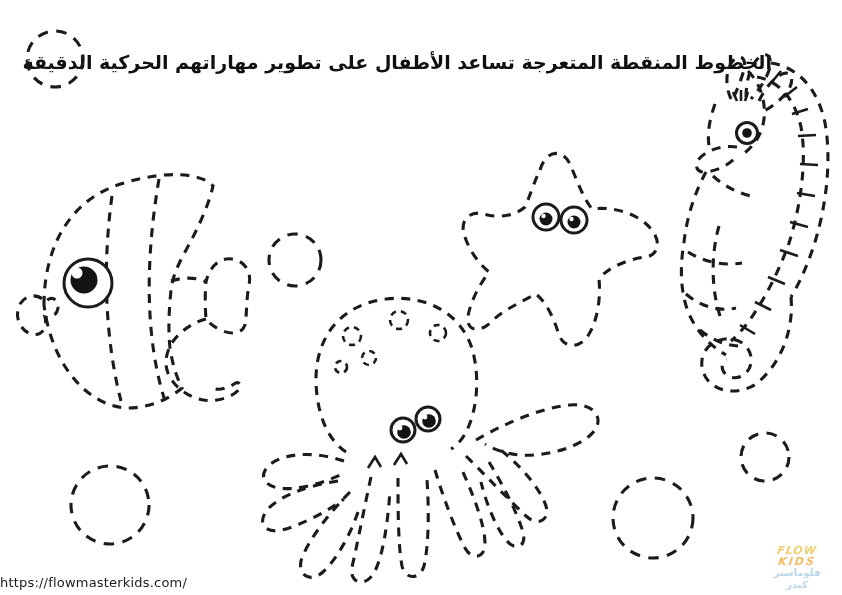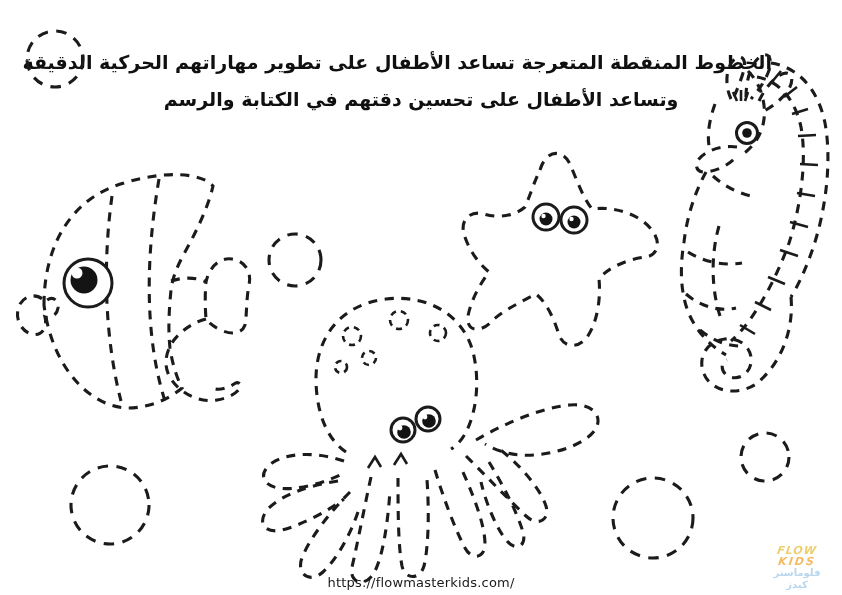--- a/index.html
+++ b/index.html
@@ -16,39 +16,38 @@
   .intro .line{white-space:nowrap;}
   .art{position:absolute;left:0;top:0;width:842px;height:595px;}
   .d{fill:none;stroke:#1b1b1b;stroke-width:3.1;stroke-dasharray:9 7.5;stroke-linecap:butt;}
   .db{fill:none;stroke:#1b1b1b;stroke-width:3.1;stroke-dasharray:10.5 8.5;}
   .d2{fill:none;stroke:#1b1b1b;stroke-width:2.6;stroke-dasharray:6 5;}
   .sol2{fill:none;stroke:#1b1b1b;stroke-width:2.6;}
   .pupil{fill:#141414;stroke:none;}
   .hl{fill:#ffffff;stroke:none;}
   .eyewhite{fill:#ffffff;stroke:#1b1b1b;stroke-width:3;}
   .footer-url{
-    position:absolute;left:0;right:0;bottom:5px;text-align:center;
+    position:absolute;left:0;right:0;bottom:5px;text-align:left;
     font-size:13px;color:#1a1a1a;direction:ltr;letter-spacing:.2px;
   }
   .watermark{
     position:absolute;right:13px;bottom:4px;width:64px;text-align:center;
     font-style:italic;font-weight:bold;line-height:11px;opacity:.8;
   }
   .wm-flow{color:#e9c44d;font-size:11px;letter-spacing:1px;transform:skewX(-8deg);}
   .wm-kids{color:#f3a93e;font-size:11px;letter-spacing:2px;transform:skewX(-8deg);}
   .wm-ar{color:#a9cde9;font-size:10px;font-style:normal;direction:rtl;line-height:12px;}
 </style>
 </head>
 <body>
 
 <div class="sheet">
 
   <div class="intro">
     <div class="line">الخطوط المنقطة المتعرجة تساعد الأطفال على تطوير مهاراتهم الحركية الدقيقة</div>
-    <div class="line">وتساعد الأطفال على تحسين دقتهم في الكتابة والرسم</div>
   </div>
 
   <svg class="art" viewBox="0 0 842 595">
 
     <circle class="db" cx="55" cy="59" r="28"></circle>
     <circle class="db" cx="295" cy="260" r="26"></circle>
     <circle class="db" cx="110" cy="505" r="39"></circle>
     <circle class="db" cx="653" cy="518" r="40"></circle>
     <circle class="db" cx="765" cy="457" r="24"></circle>
 

